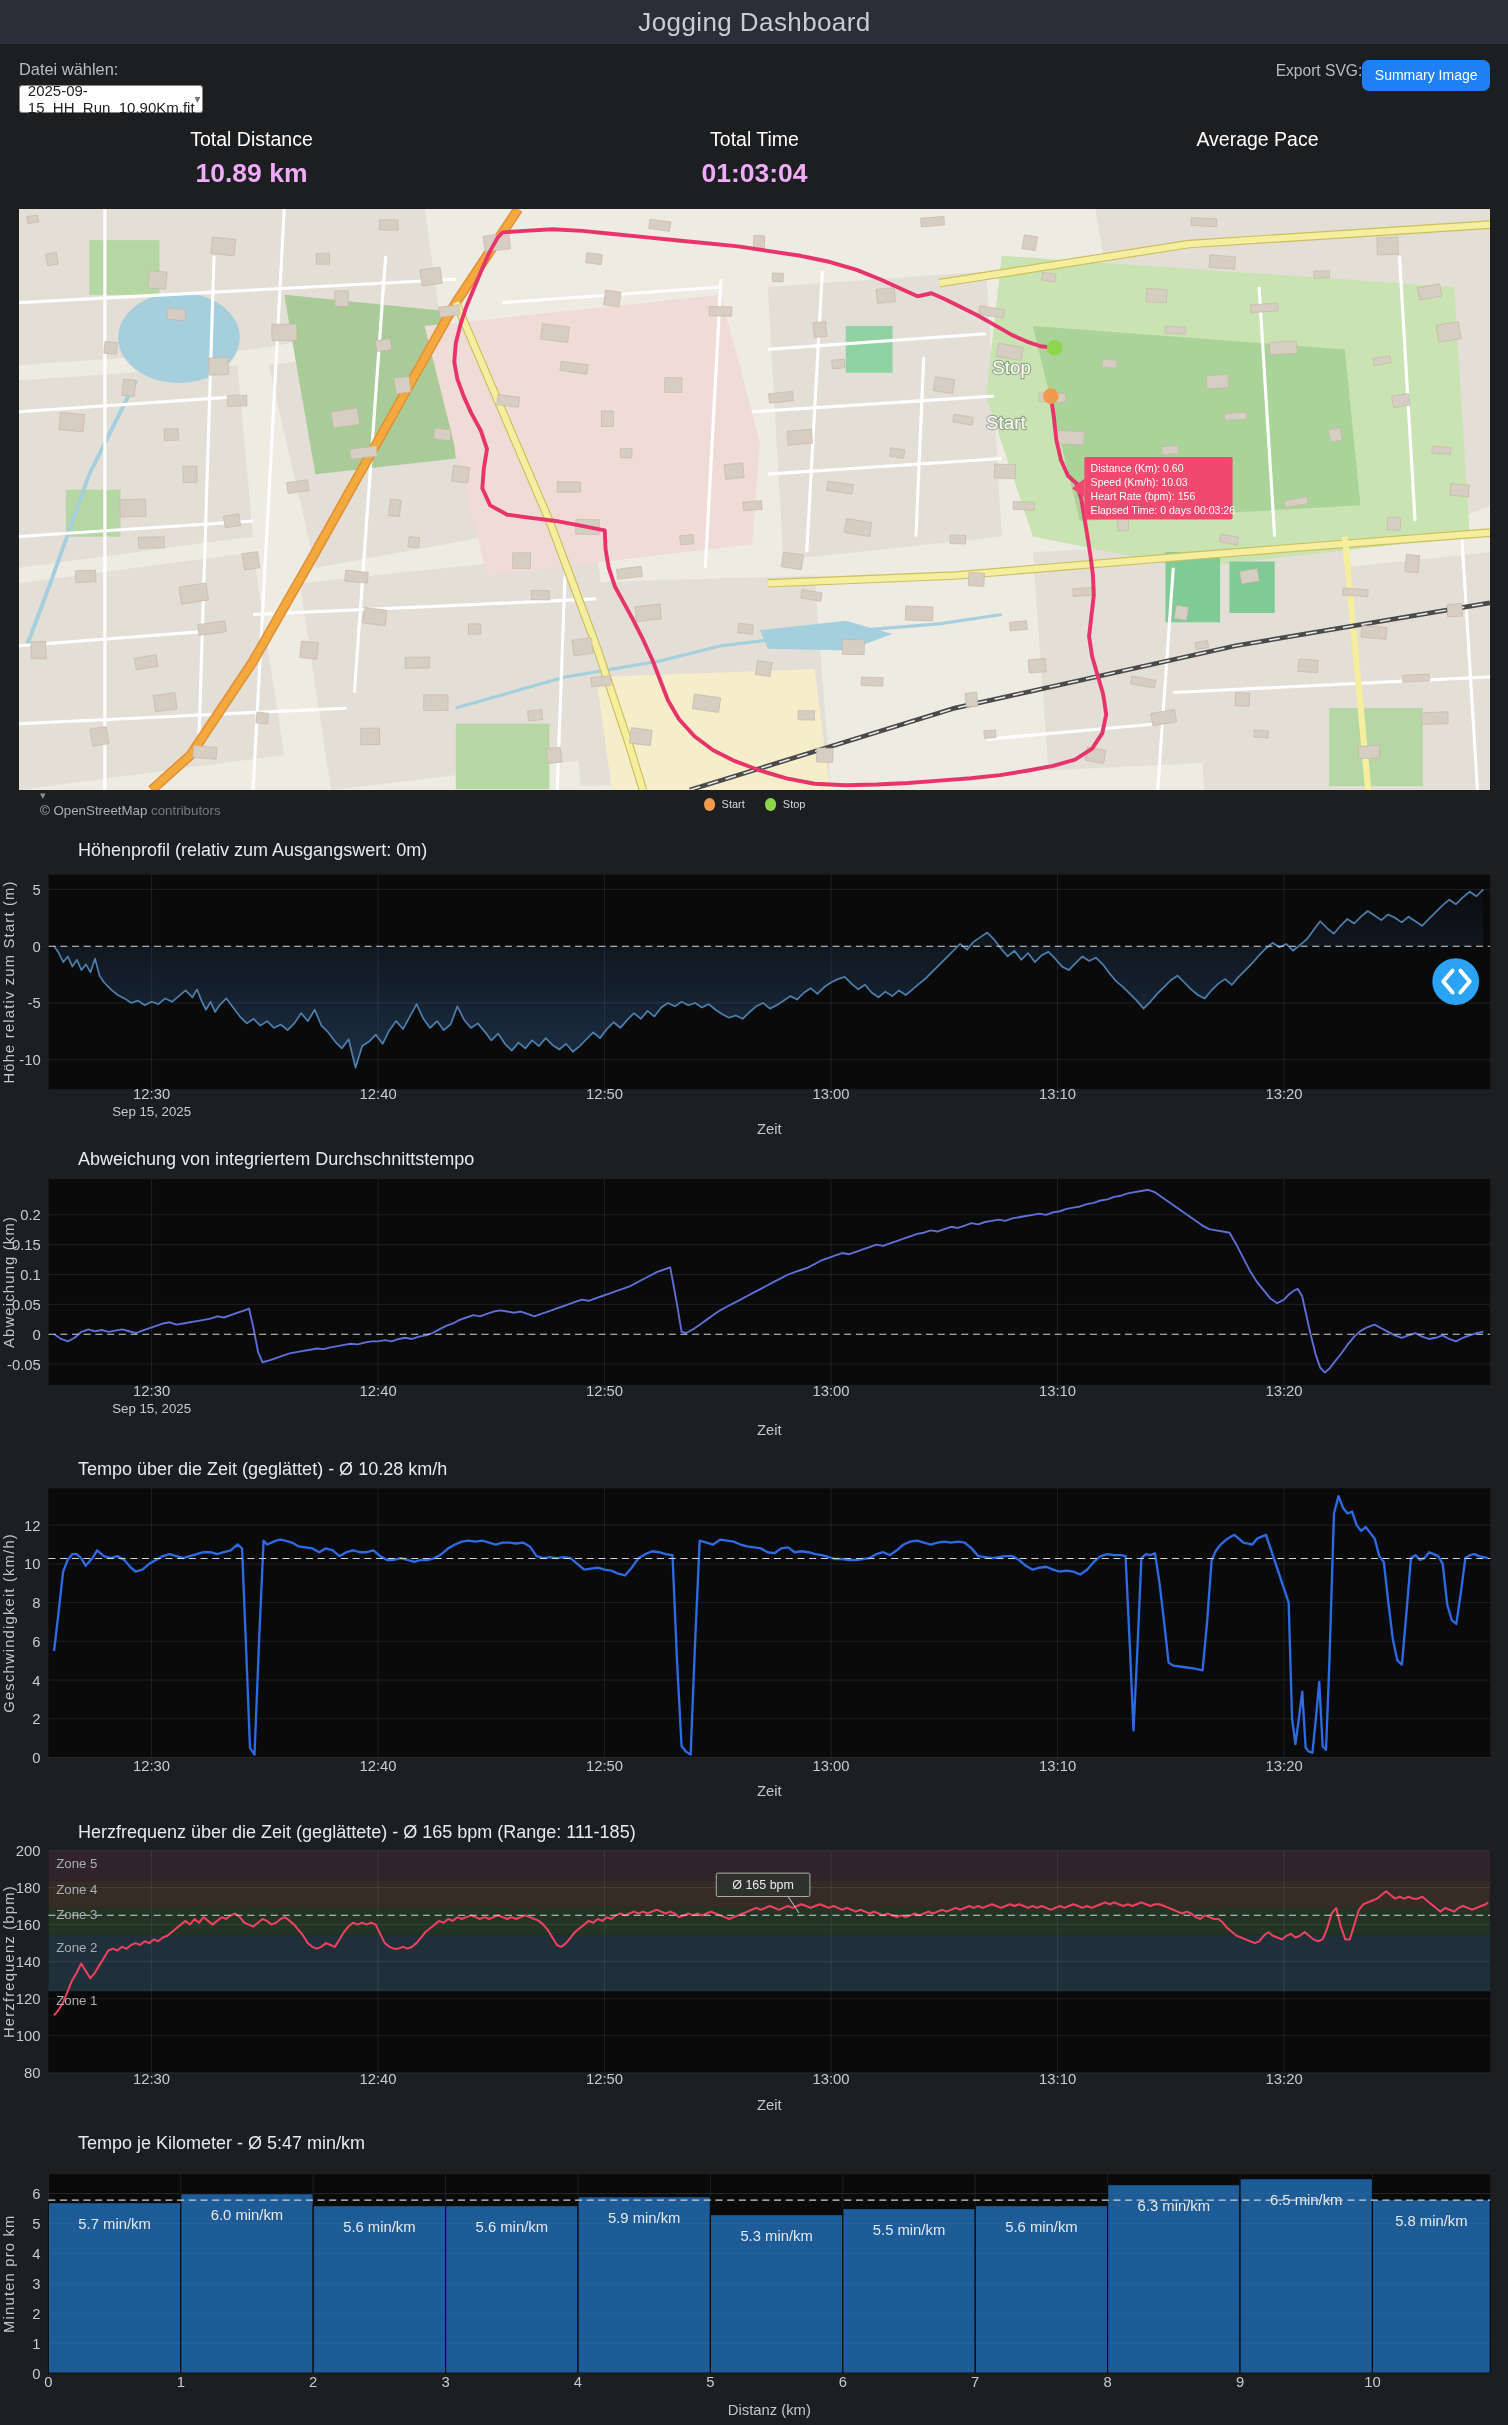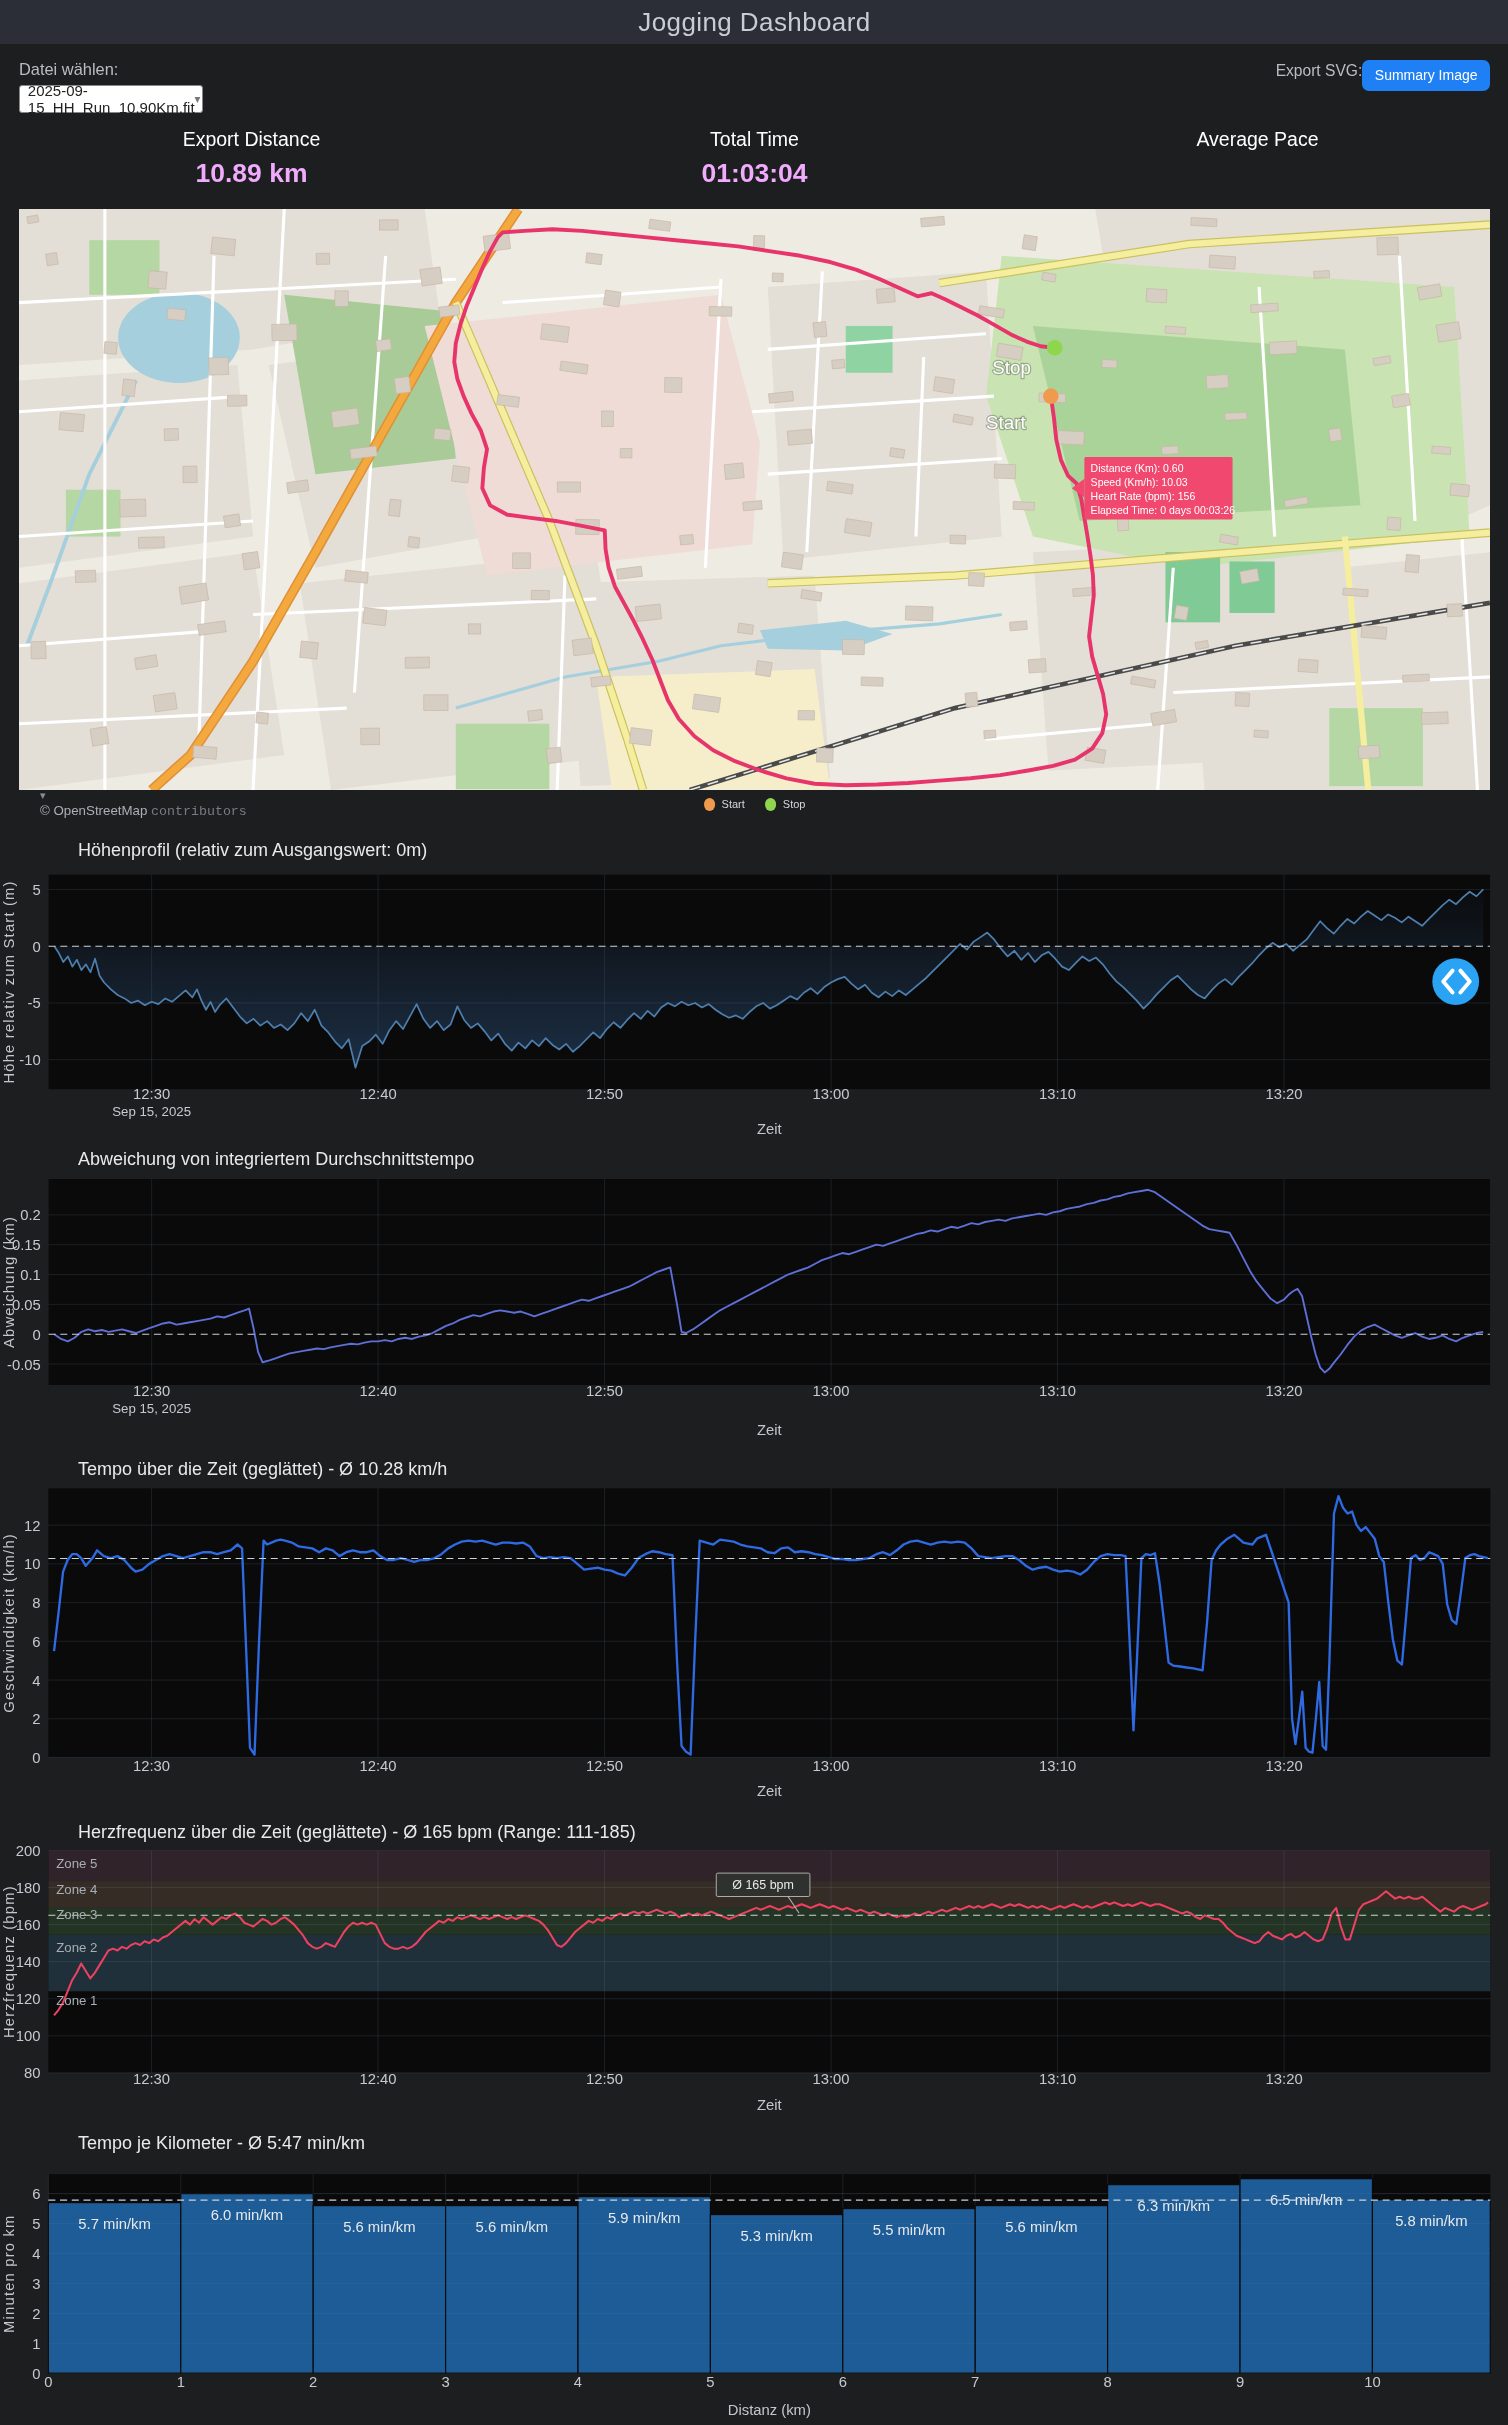--- a/index.html
+++ b/index.html
@@ -17,21 +17,21 @@
   .btn-primary { background:#1f80f5; color:#fff; border:none; border-radius:7px; font-size:14px; padding:7.8px 12.5px; cursor:pointer; font-family:"Liberation Sans",sans-serif; }
   .stats { display:flex; margin-top:9.4px; height:70px; }
   .stat { flex:1; text-align:center; }
   .stat .lbl { font-size:19.5px; font-weight:400; color:#fff; margin-bottom:6.2px; }
   .stat .val { font-size:26.5px; font-weight:700; color:#f0abfc; }
   .map-wrap { margin:11px 19px 0 19px; position:relative; }
   .map-svg { display:block; background:#eeebe3; }
   .map-bottom { height:37px; position:relative; padding-left:21px; }
   .collapse-tri { color:#8a8f94; font-size:11px; line-height:11px; display:block; }
   .attrib { font-size:13.3px; color:#a9afb5; margin-top:1.6px; }
-  .attrib .muted { color:#767c82;font-family:Liberation Mono, monospace; }
+  .attrib .muted { color:#767c82; }
   .legend { position:absolute; left:50%; top:7.8px; transform:translateX(-50%); display:flex; align-items:center; gap:20px; }
   .legend .item { display:flex; align-items:center; gap:7px; cursor:pointer; }
   .legend .dot { width:11px; height:12.5px; border-radius:50%; }
   .legend .txt { font-size:11px; color:#d4d7da; }
   .chart-title { font-size:18px; color:#e8eaec; padding-left:78px; height:23.4px; }
   .mt16{margin-top:12.5px}.mt12{margin-top:9.4px}.mt14{margin-top:11px}.mt10{margin-top:7.8px}
   svg text { font-family:"Liberation Sans", sans-serif; }
 </style>
 </head>
 <body>
@@ -53,21 +53,21 @@
     </div>
   </div>
   <div class="export-wrap">
     <div class="export-label">Export SVG:</div>
     <button class="btn-primary">Summary Image</button>
   </div>
 </div>
 
 <div class="stats">
   <div class="stat">
-    <div class="lbl">Export Distance</div>
+    <div class="lbl">Total Distance</div>
     <div class="val">10.89 km</div>
   </div>
   <div class="stat">
     <div class="lbl">Total Time</div>
     <div class="val">01:03:04</div>
   </div>
   <div class="stat">
     <div class="lbl">Average Pace</div>
   </div>
 </div>

